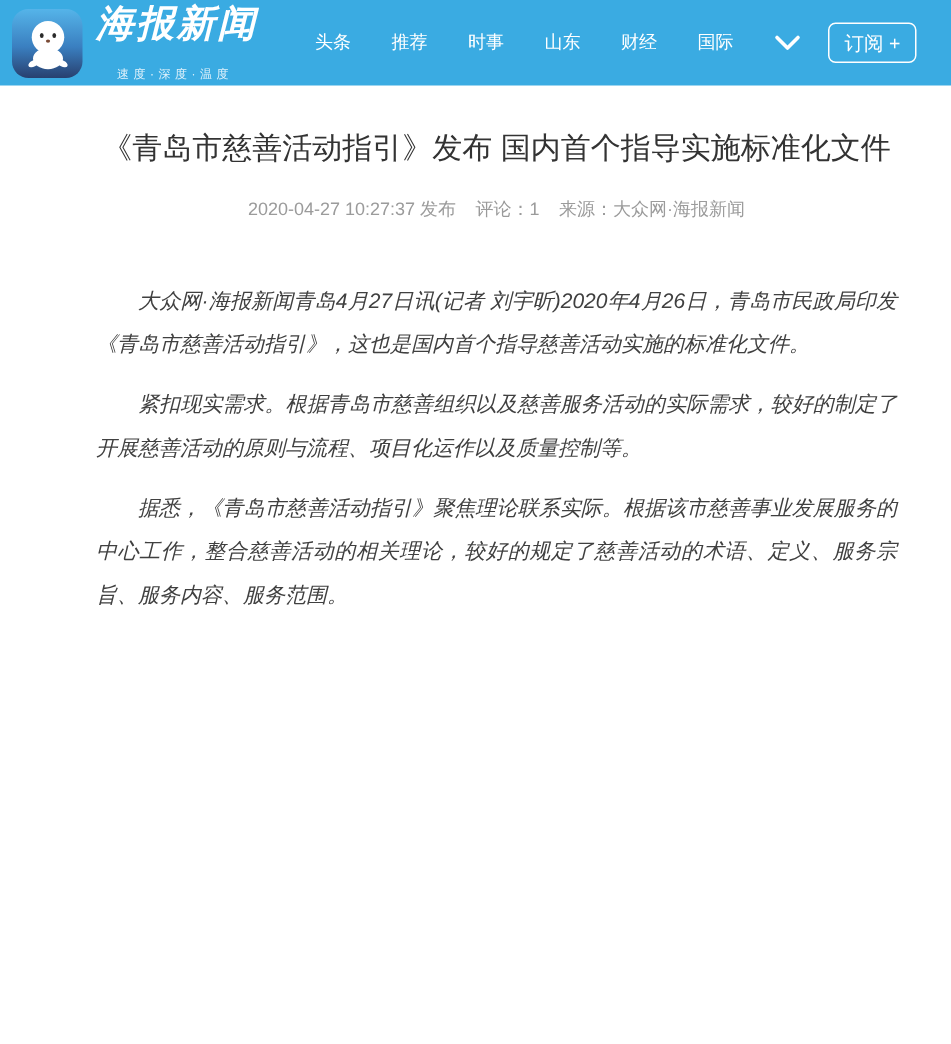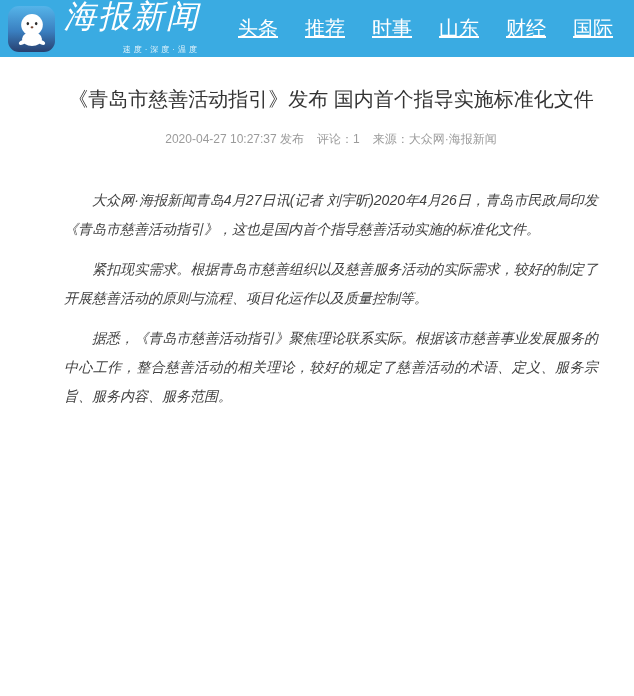--- a/index.html
+++ b/index.html
@@ -40,49 +40,47 @@
     justify-content: center;
     flex: 0 0 auto;
   }
   .logo-textblock {
     margin-left: 9px;
     color: #ffffff;
     display: flex;
     flex-direction: column;
   }
   .logo-name {
-    font-size: 32px;
-    font-weight: normal;
+    font-size: 25px;
+    font-weight: bold;
     font-style: italic;
     letter-spacing: 2px;
     line-height: 27px;
     white-space: nowrap;
   }
   .logo-slogan {
     font-size: 8px;
     letter-spacing: 3px;
     opacity: 0.85;
     margin-top: 14px;
     margin-left: 14px;
     white-space: nowrap;
-    text-align: right;
   }
 
   .nav {
     display: flex;
     align-items: center;
     margin-left: 38px;
   }
   .nav-item {
     color: #ffffff;
-    font-size: 20px;
+    font-size: 12px;
     margin-right: 27px;
     white-space: nowrap;
     cursor: pointer;
-    text-decoration: underline;
   }
   .nav-more {
     display: flex;
     align-items: center;
     margin-right: 18px;
     cursor: pointer;
   }
 
   .header-buttons {
     display: flex;

